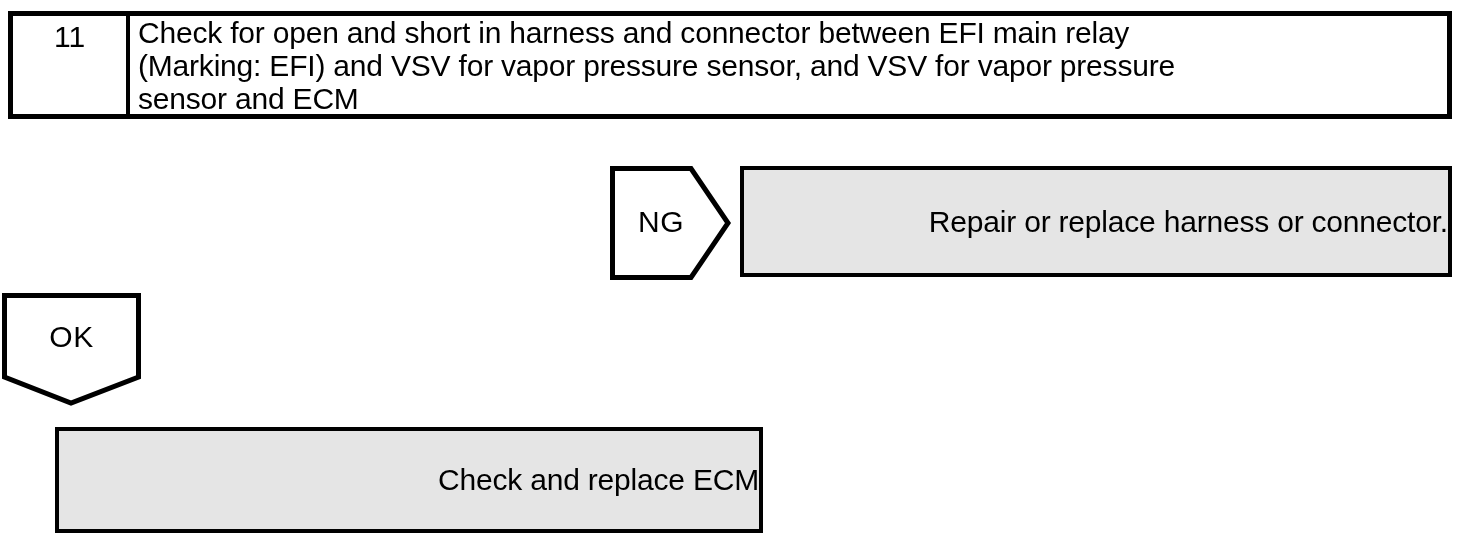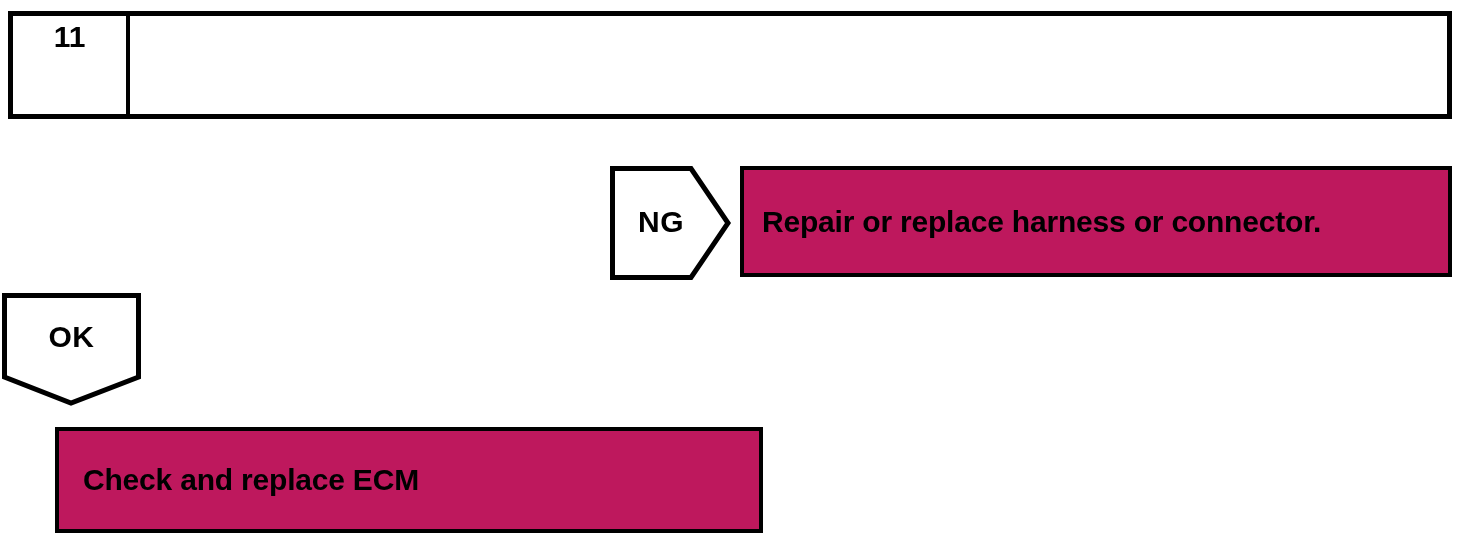--- a/index.html
+++ b/index.html
@@ -6,21 +6,21 @@
     margin: 0;
     padding: 0;
     background: #ffffff;
   }
   .page {
     position: relative;
     width: 1472px;
     height: 546px;
     background: #ffffff;
     font-family: "Liberation Sans", sans-serif;
-    font-weight: bold;
+    font-weight: normal;
     color: #000000;
     overflow: hidden;
     border-radius: 16px;
   }
   
   .step-box {
     position: absolute;
     left: 8px; top: 11px;
     width: 1444px; height: 108px;
     border: 5px solid #000;
@@ -66,46 +66,52 @@
   .ng-connector { left: 610px; top: 166px; width: 122px; height: 140px; }
   .ng-connector .connector-label { left: 4px; top: 0; width: 94px; height: 112px; }
   .ok-connector { left: 2px; top: 293px; width: 142px; height: 114px; }
   .ok-connector .connector-label { left: 0; top: 2px; width: 139px; height: 84px; }
 
   
   .action-box {
     position: absolute;
     border: 4px solid #000;
     box-sizing: border-box;
-    background: #be185d;
+    background: #e5e5e5;
     display: flex;
     align-items: center;
     font-size: 30px;
     letter-spacing: -0.2px;
     white-space: nowrap;
+    justify-content: flex-end;
   }
   .repair-box {
     left: 740px; top: 166px;
     width: 712px; height: 111px;
     padding-left: 18px;
   }
   .ecm-box {
     left: 7px; top: 427px;
     width: 708px; height: 106px;
     padding-left: 24px;
     margin-left: 48px;
   }
 </style>
 </head>
 <body>
 
 <div class="page">
 
   <div class="step-box">
     <div class="step-number-cell">11</div>
+    <div class="step-text-cell">
+      <div>Check for open and short in harness and connector between EFI main relay</div>
+      <div>(Marking: EFI) and VSV for vapor pressure sensor, and VSV for vapor pressure</div>
+      <div>sensor and ECM</div>
+    </div>
   </div>
 
   <div class="connector ng-connector">
     <svg width="122" height="114" viewBox="0 0 122 114">
       <polygon points="2.5,2.5 81,2.5 118,57 81,111.5 2.5,111.5" fill="#ffffff" stroke="#000000" stroke-width="5" stroke-linejoin="miter"></polygon>
     </svg>
     <span class="connector-label">NG</span>
   </div>
 
   <div class="action-box repair-box">

